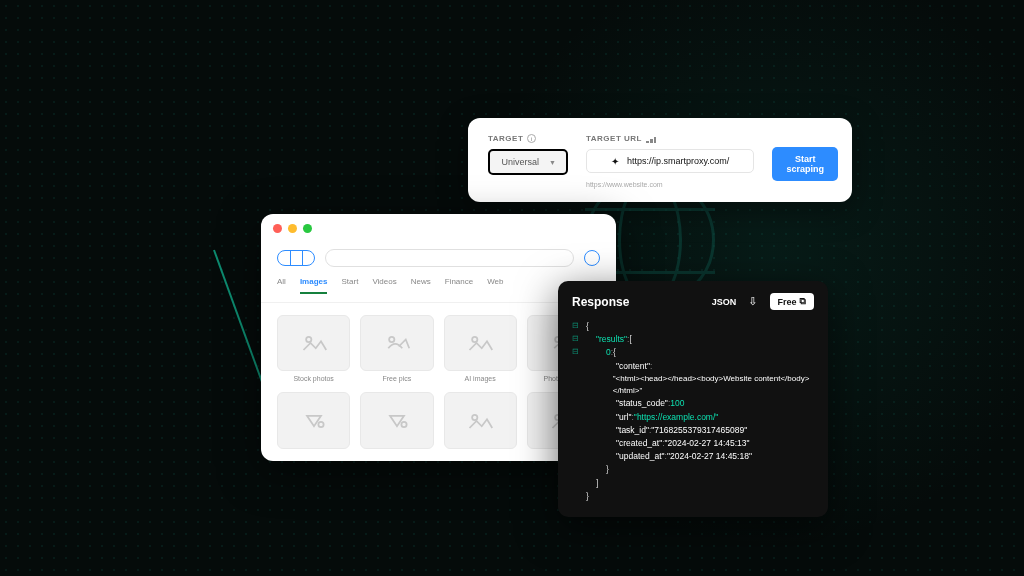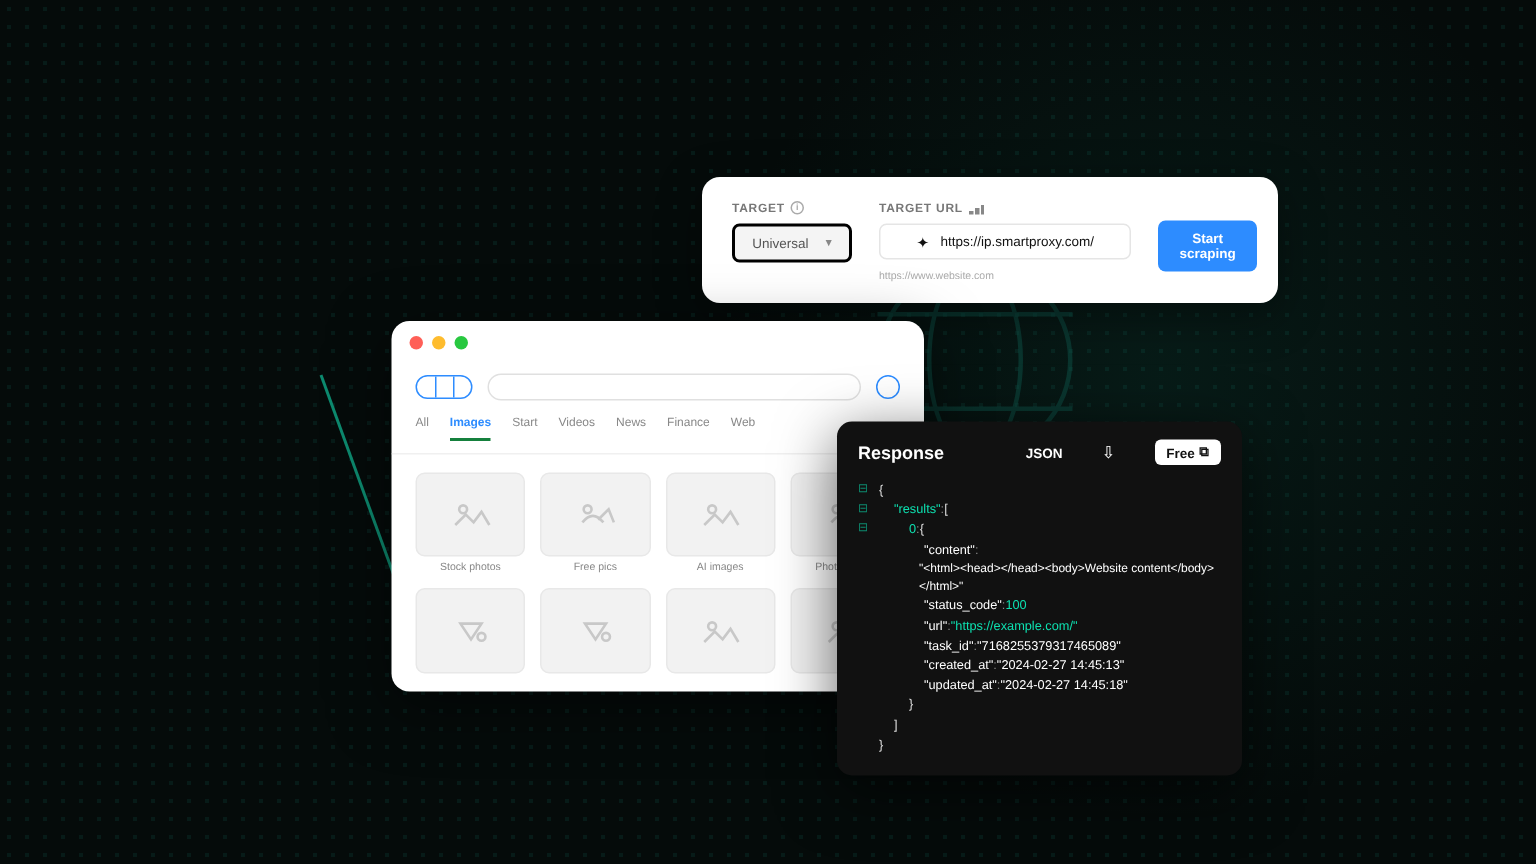--- a/index.html
+++ b/index.html
@@ -42,21 +42,21 @@
 .grid{padding:12px 16px;display:grid;grid-template-columns:repeat(4,1fr);gap:10px}
 .card{display:flex;flex-direction:column;align-items:center;gap:4px}
 .thumb{width:100%;aspect-ratio:1.3;background:#f2f2f2;border:1px solid #e8e8e8;border-radius:6px;display:flex;align-items:center;justify-content:center}
 .thumb svg{width:28px;height:22px;stroke:#c8c8c8;fill:none;stroke-width:2}
 .card-label{font-size:7px;color:#888}
 
 
 .resp-panel{position:absolute;top:281px;left:558px;width:270px;background:#111;border-radius:10px;padding:12px 14px 14px;box-shadow:0 10px 40px rgba(0,0,0,0.6);font-family:'Courier New',monospace}
 .resp-head{display:flex;justify-content:space-between;align-items:center;margin-bottom:10px}
 .resp-title{color:#fff;font-size:12px;font-weight:700;font-family:-apple-system,Arial,sans-serif}
-.resp-actions{display:flex;gap:26px;align-items:center}
+.resp-actions{display:flex;gap:12px;align-items:center}
 .json-lbl{color:#fff;font-size:9px;font-weight:700;font-family:-apple-system,Arial,sans-serif}
 .dl-ic{color:#fff;font-size:11px}
 .copy-btn{background:#fff;color:#111;border:none;border-radius:4px;padding:3px 8px;font-size:9px;font-weight:700;display:flex;align-items:center;gap:3px}
 .code{font-size:8.5px;line-height:1.55;color:#fff}
 .code .line{display:flex}
 .gutter{color:#0d8a6f;width:14px;flex-shrink:0;font-size:8px;user-select:none}
 .indent{display:inline-block}
 .i1{width:10px}.i2{width:20px}.i3{width:30px}
 .s{color:#888}.b{color:#ddd}.k{color:#fff}.v{color:#fff}
 .hl{color:#0de0b0}

